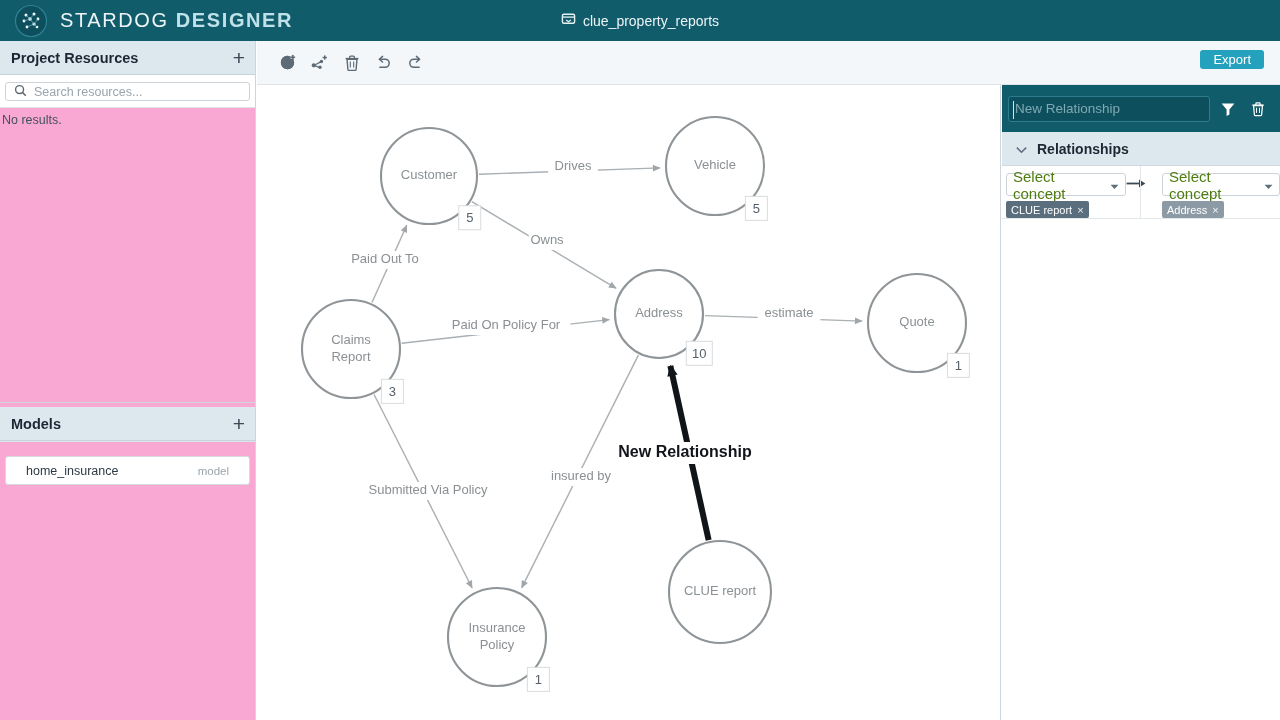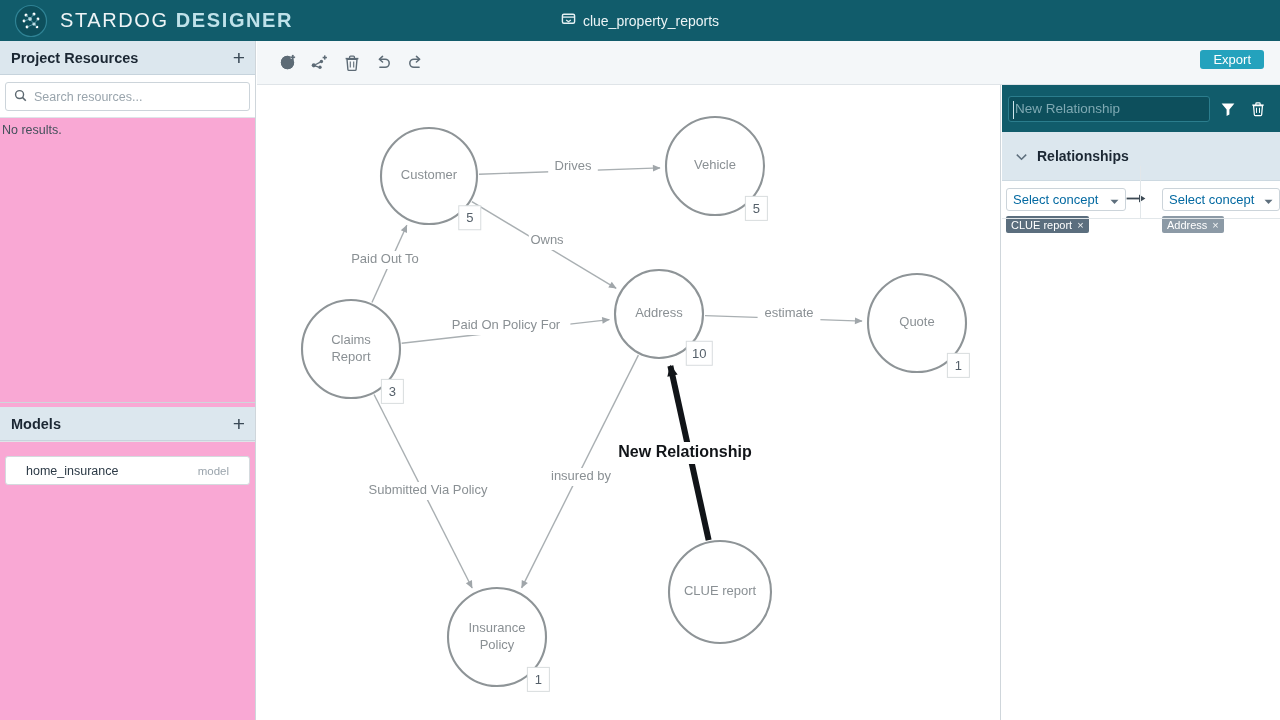--- a/index.html
+++ b/index.html
@@ -36,21 +36,21 @@
   }
   .panel-head {
     height: 34px; background: #dce7ee; border-bottom: 1px solid #c6d3dc;
     display: flex; align-items: center; padding: 0 10px 0 11px;
   }
   .panel-head .ttl { font-size: 14.5px; font-weight: 700; color: #1b2733; flex: 1; }
   .plus { font-size: 21px; color: #3a4a57; line-height: 1; cursor: pointer; }
 
   .search-row { padding: 7px 5px 6px 5px; background:#fff; }
   .search-box {
-    height: 29px; border: 1px solid #ccd4da; border-radius: 3px;
+    height: 19px; border: 1px solid #ccd4da; border-radius: 3px;
     display: flex; align-items: center; padding: 0 8px; background: #fff;
   }
   .search-box .ph { font-size: 12.5px; color: #9aa5ad; margin-left: 7px; }
   .hr-line { height: 1px; background: #dfe4e8; }
   .noresults { font-size: 12.5px; color: #44505b; padding: 5px 0 0 2px; }
 
   .models-wrap { position: absolute; left: 0; top: 366px; width: 255px; }
   .model-row {
     margin: 8px 5px; height: 29px; border: 1px solid #d4dade; border-radius: 3px;
     display: flex; align-items: center; padding: 0 20px; background: #fff;
@@ -97,37 +97,37 @@
     position: relative;
   }
   .name-input .ph { font-size: 13.5px; color: #7fa9b3; }
   .caret {
     position: absolute; left: 4px; top: 4px; width: 1px; height: 18px;
     background: #cfe6ec;
   }
   .rp-icon { width: 24px; display: flex; justify-content: center; cursor: pointer; }
 
   .section-head {
-    height: 49px; background: #dce7ee; display: flex; align-items: center;
+    height: 34px; background: #dce7ee; display: flex; align-items: center;
     gap: 10px; padding-left: 14px; border-bottom: 1px solid #cdd9e1;
   }
   .section-head .ttl { font-size: 14px; font-weight: 700; color: #1b2733; }
 
   .rel-row { display: flex; align-items: flex-start; height: 52px; }
   .rel-col { width: 124px; padding: 7px 0 0 4px; }
   .rel-col.right { width: 134px; padding-left: 16px; }
   .rel-arrow {
     width: 20px; display: flex; align-items: center; justify-content: center;
     padding-top: 12px;
   }
   .sel {
     height: 23px; border: 1px solid #ccd4da; border-radius: 3px; background: #fff;
     display: flex; align-items: center; padding: 0 6px; cursor: pointer;
   }
-  .sel .lbl { font-size: 13px; color: #0369a1; flex: 1; }
+  .sel .lbl { font-size: 15px; color: #4d7c0f; flex: 1; }
   .chip {
     display: inline-flex; align-items: center; gap: 5px; margin-top: 5px;
     height: 17px; border-radius: 2px; padding: 0 5px;
     font-size: 11px; color: #ffffff;
   }
   .chip .x { font-size: 11px; opacity: .9; cursor: pointer; }
   .col-sep {
     position: absolute; left: 1140px; top: 166px; width: 1px; height: 52px;
     background: #e2e7ea;
   }

